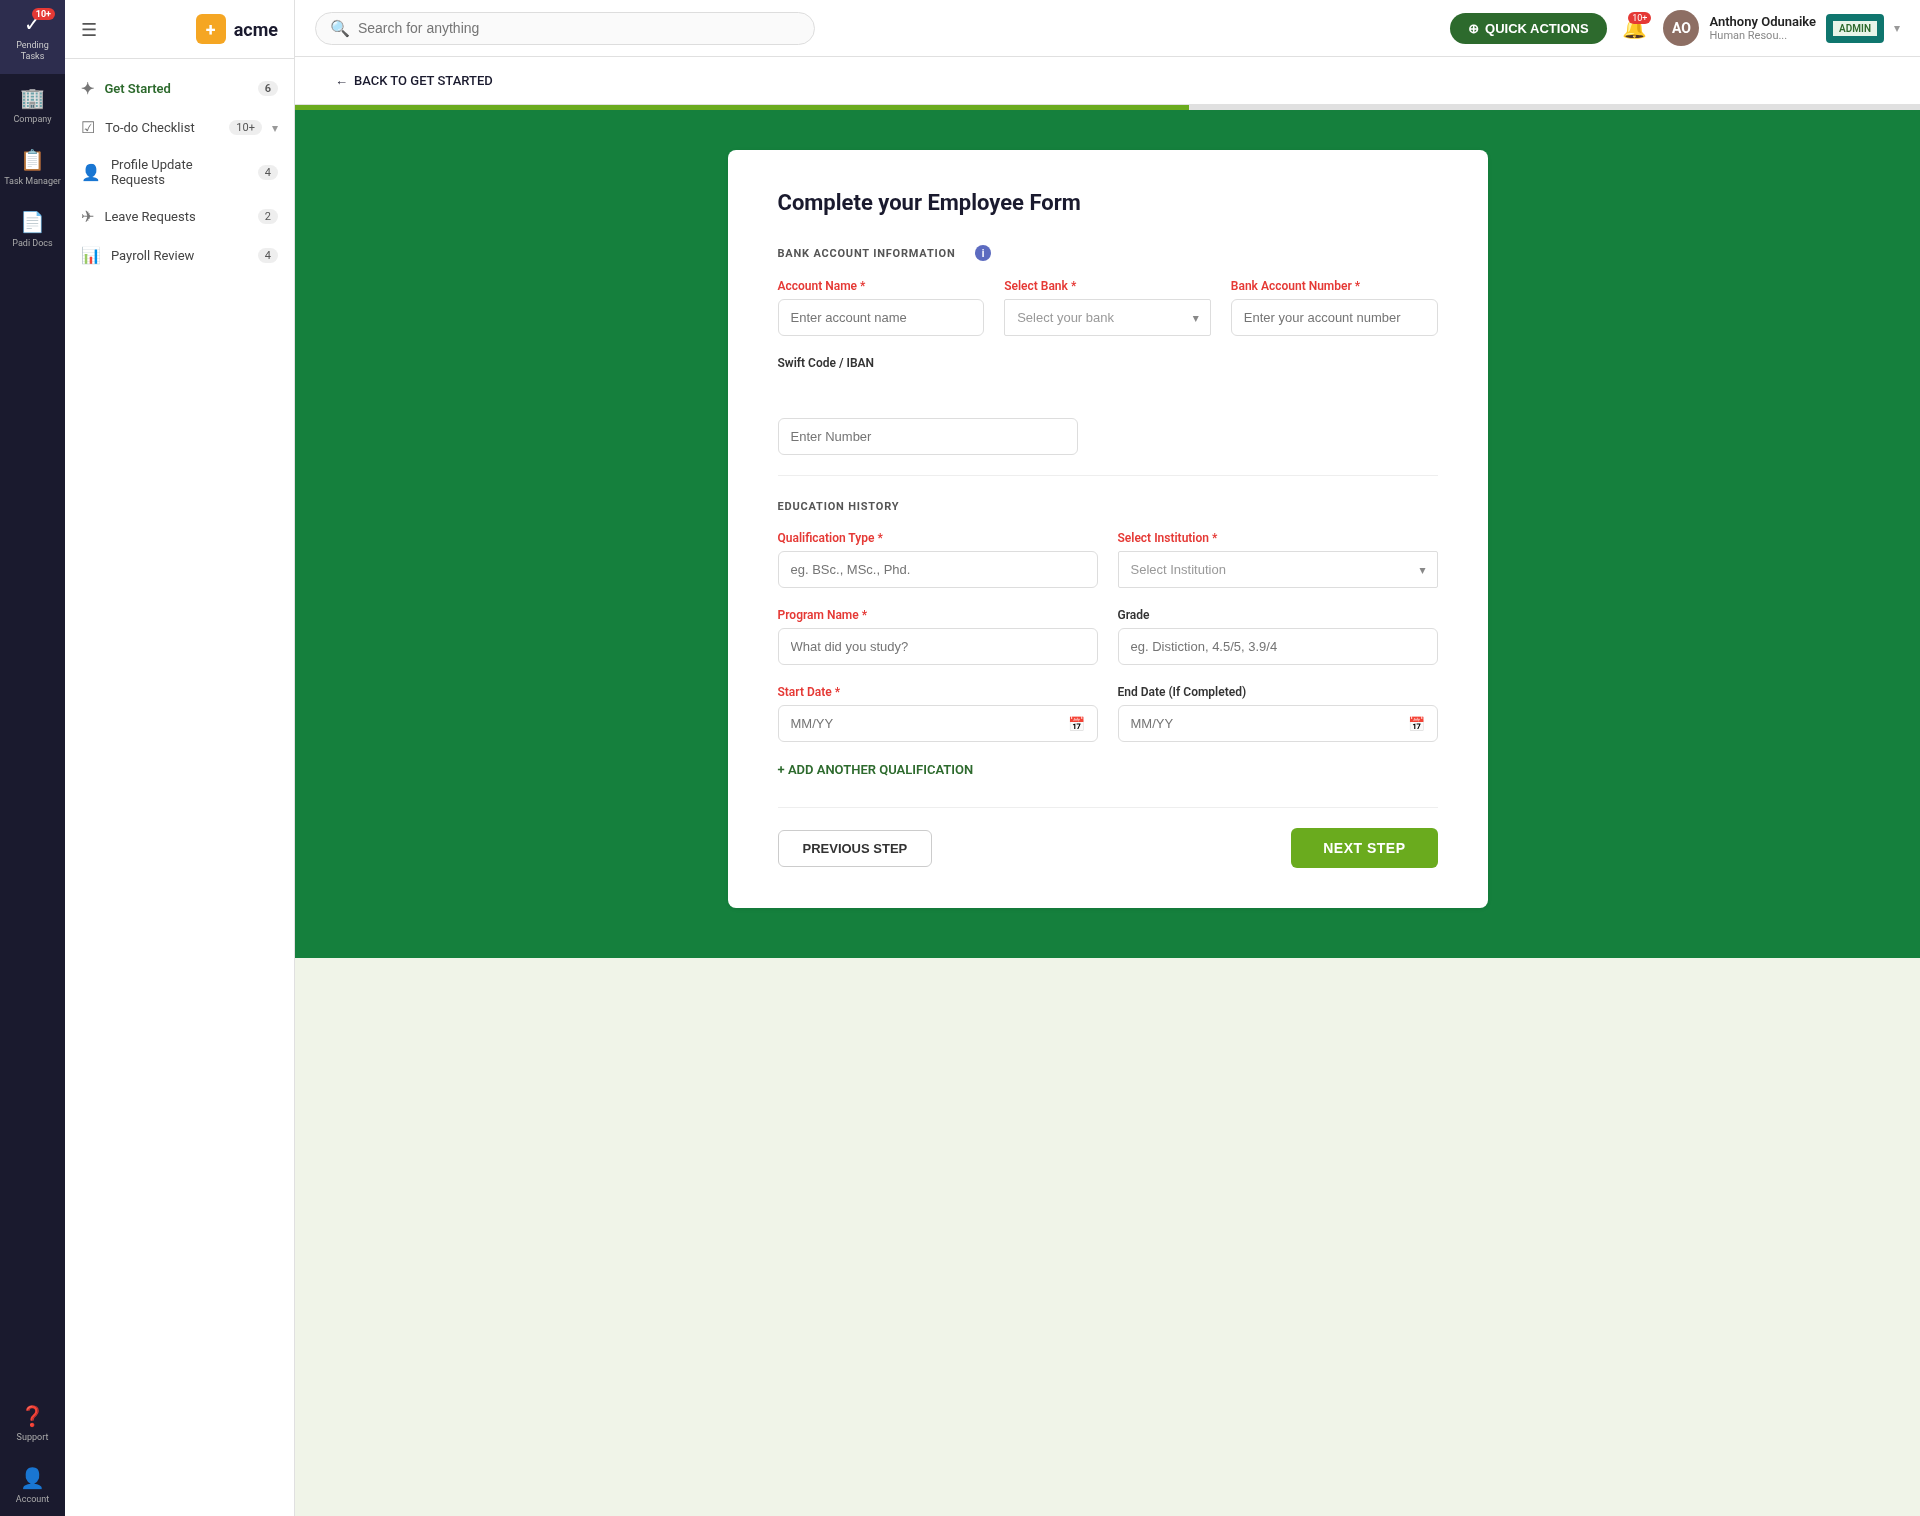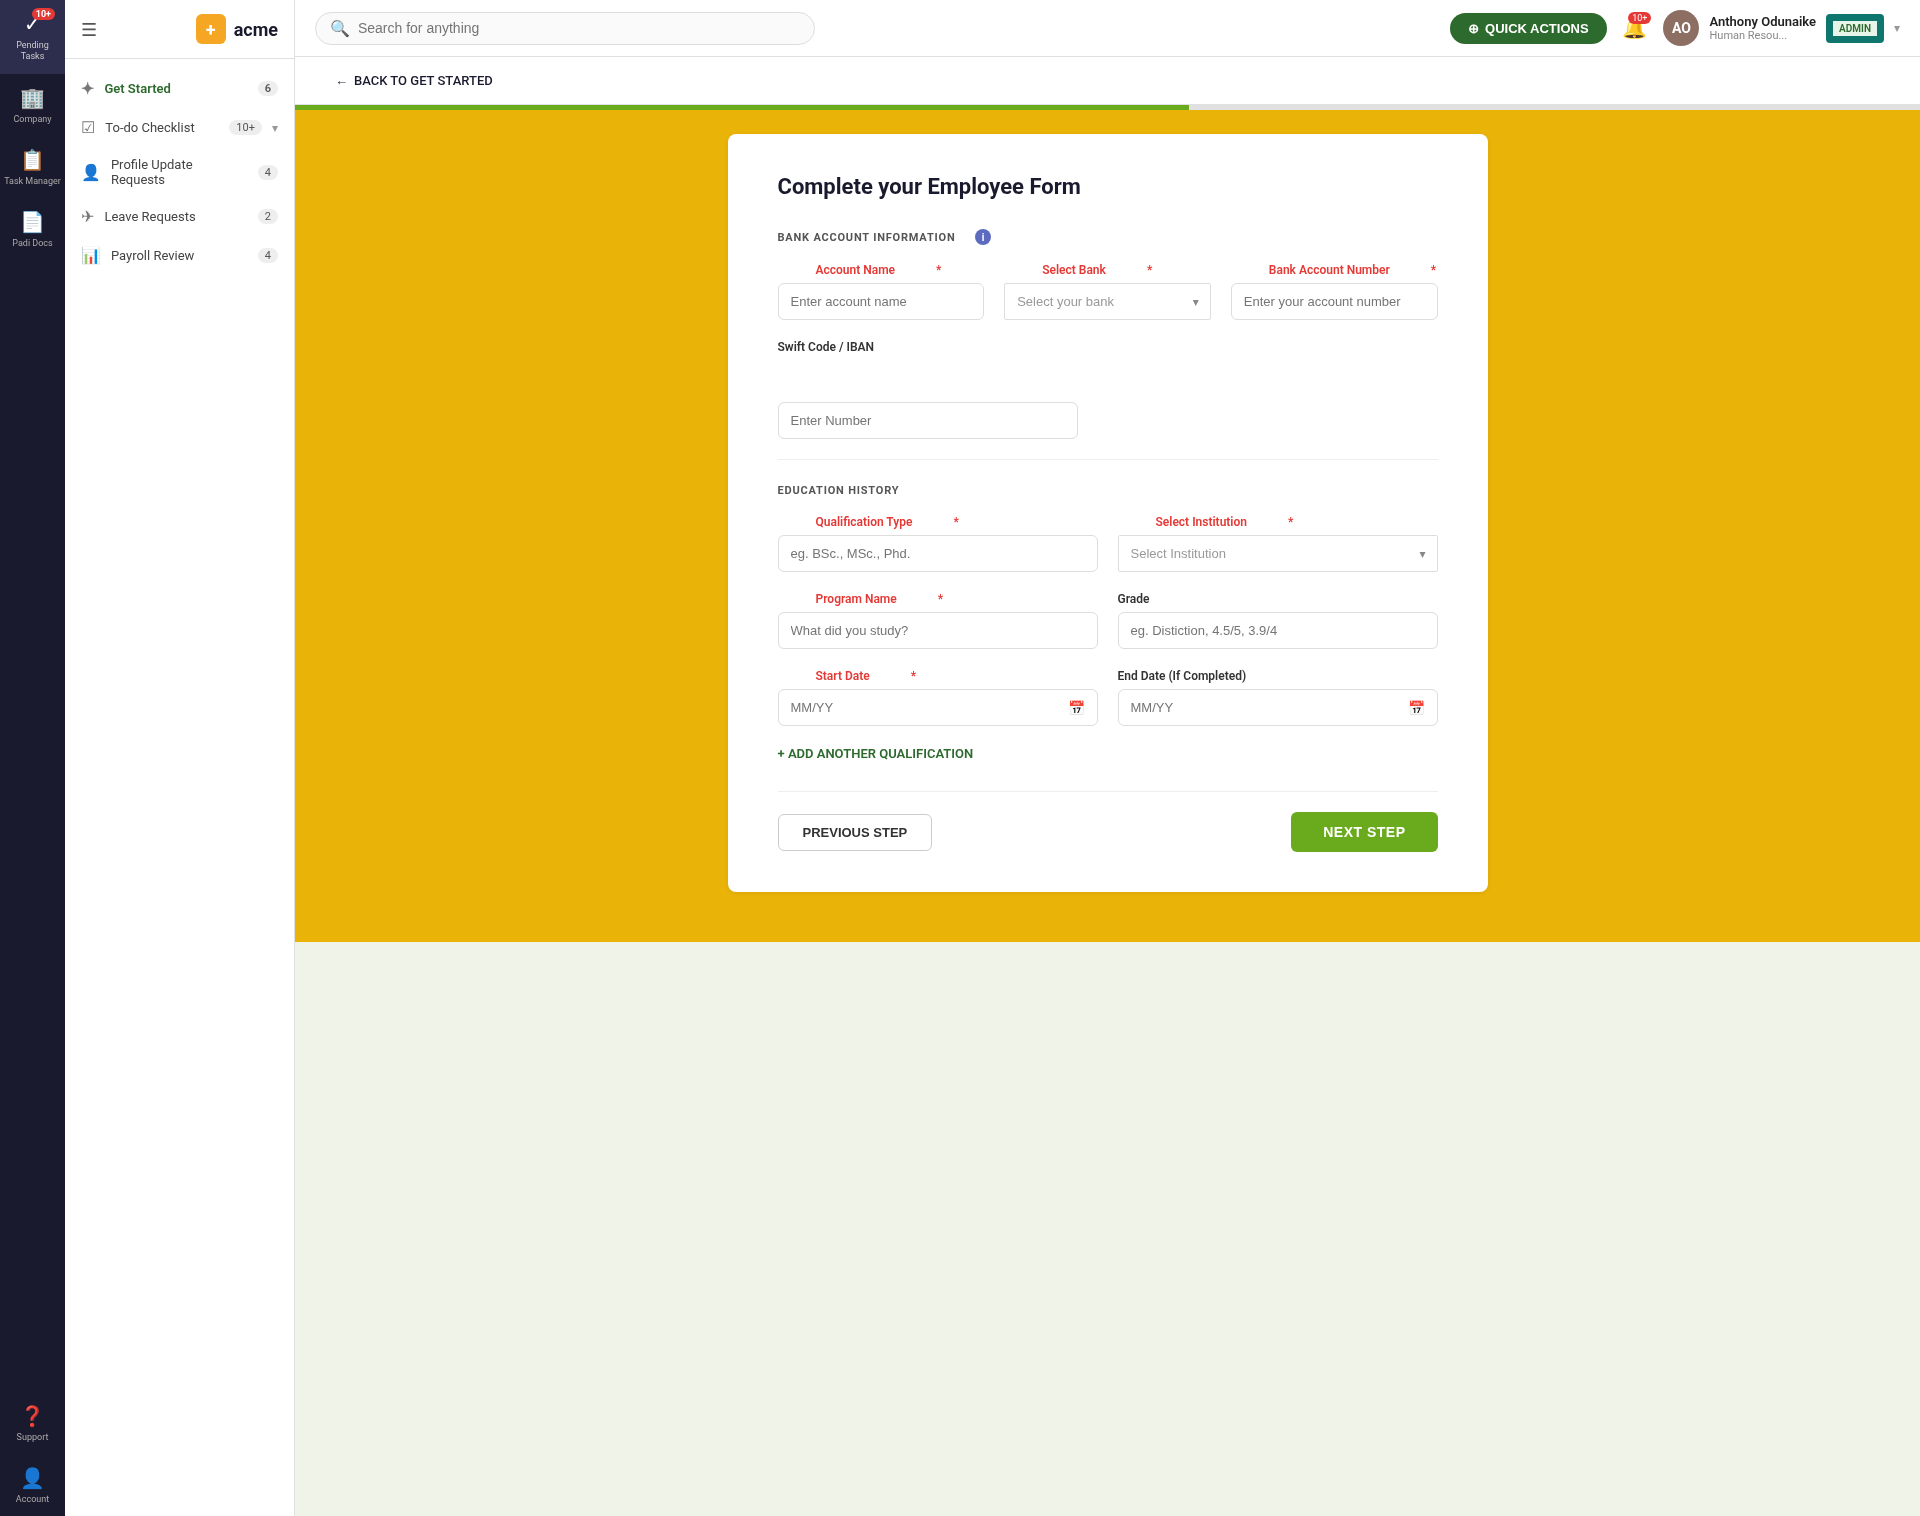--- a/index.html
+++ b/index.html
@@ -249,22 +249,22 @@
       background: #e0e0e0;
     }
     .progress-bar-fill {
       height: 100%;
       background: #6aab1e;
       width: 55%;
     }
 
     
     .form-wrapper {
-      padding: 24px 40px 50px;
-      background: #eab308;
+      padding: 40px 40px 50px;
+      background: #15803d;
     }
     .form-card {
       background: #fff;
       border-radius: 8px;
       padding: 40px 50px;
       max-width: 760px;
       margin: 0 auto;
       box-shadow: 0 1px 4px rgba(0,0,0,0.08);
     }
     .form-title {
@@ -305,21 +305,21 @@
       display: flex;
       flex-direction: column;
       gap: 6px;
       flex: 1;
     }
     .form-label {
       font-size: 12px;
       font-weight: 600;
       color: #333;
     }
-    .form-label span { color: #e53935; margin-left: 38px; }
+    .form-label span { color: #e53935; }
     .form-input {
       border: 1px solid #ddd;
       border-radius: 6px;
       padding: 10px 12px;
       font-size: 13px;
       color: #999;
       outline: none;
       background: #fff;
       width: 100%;
     }

